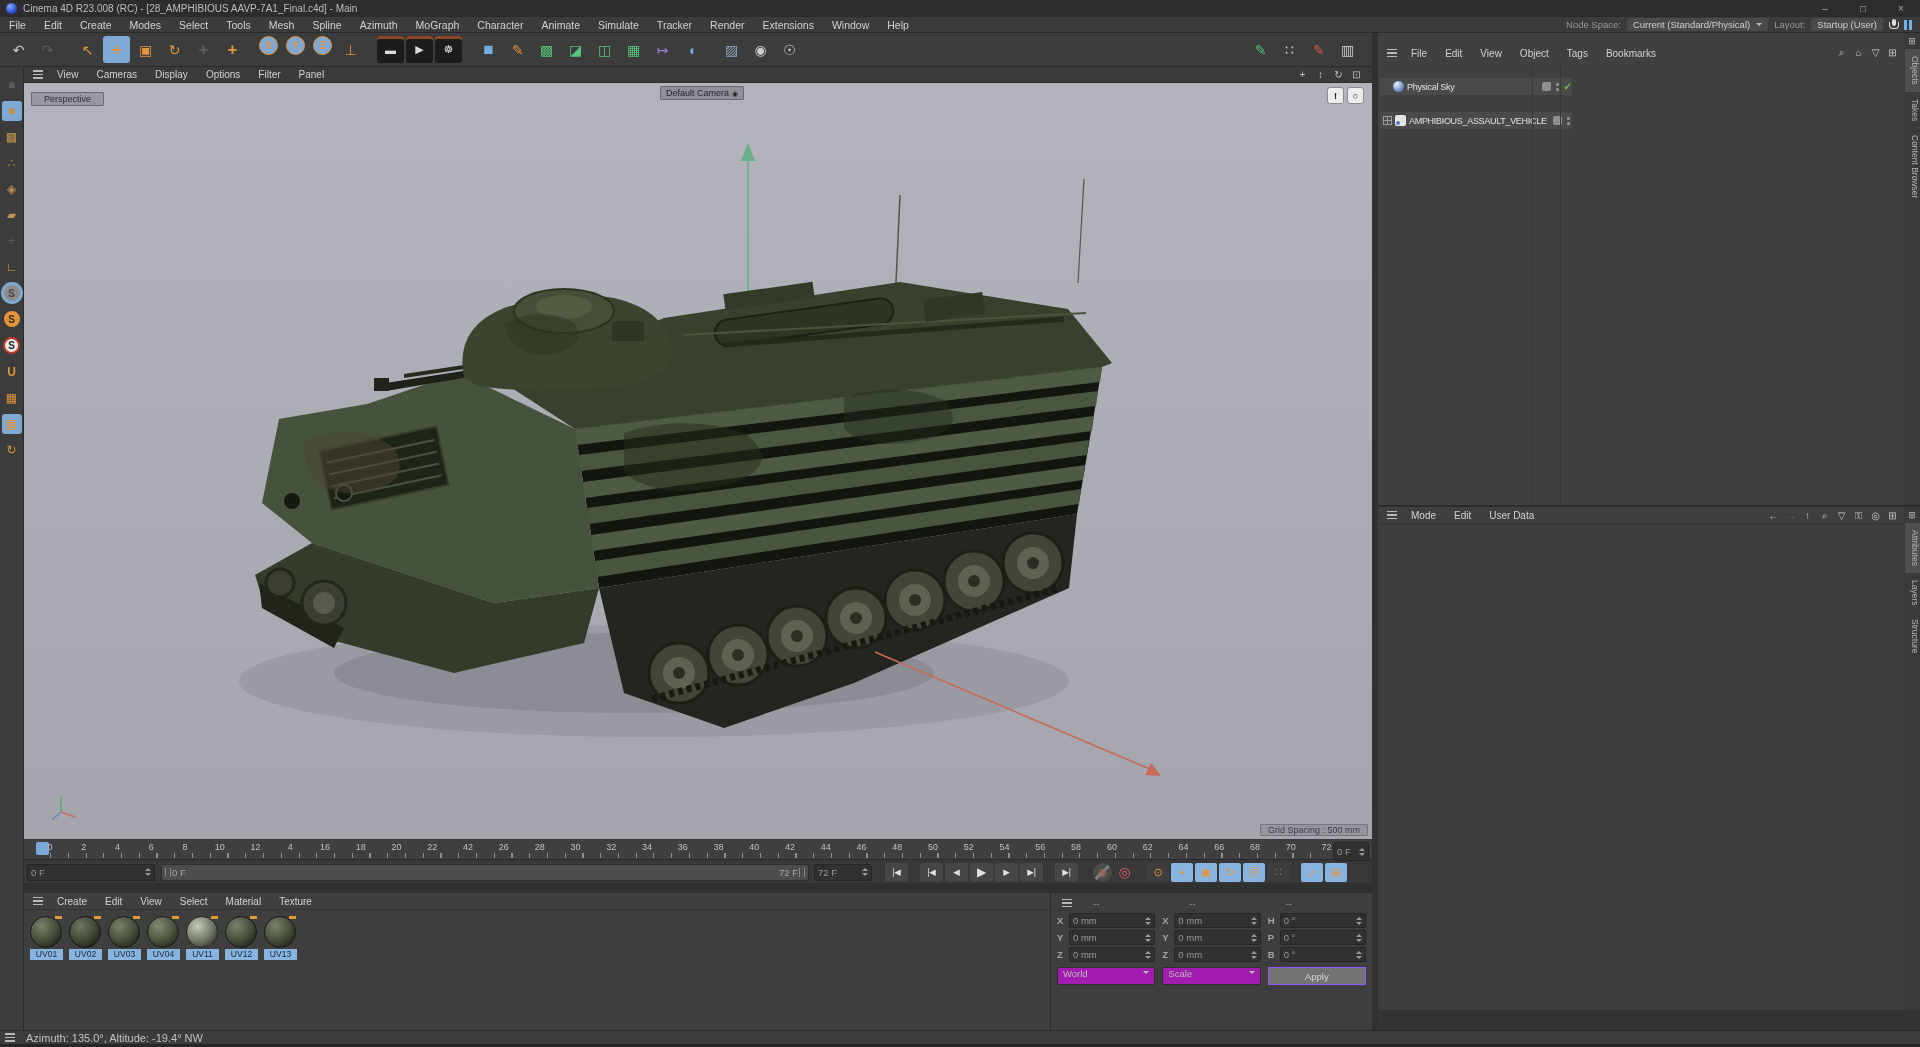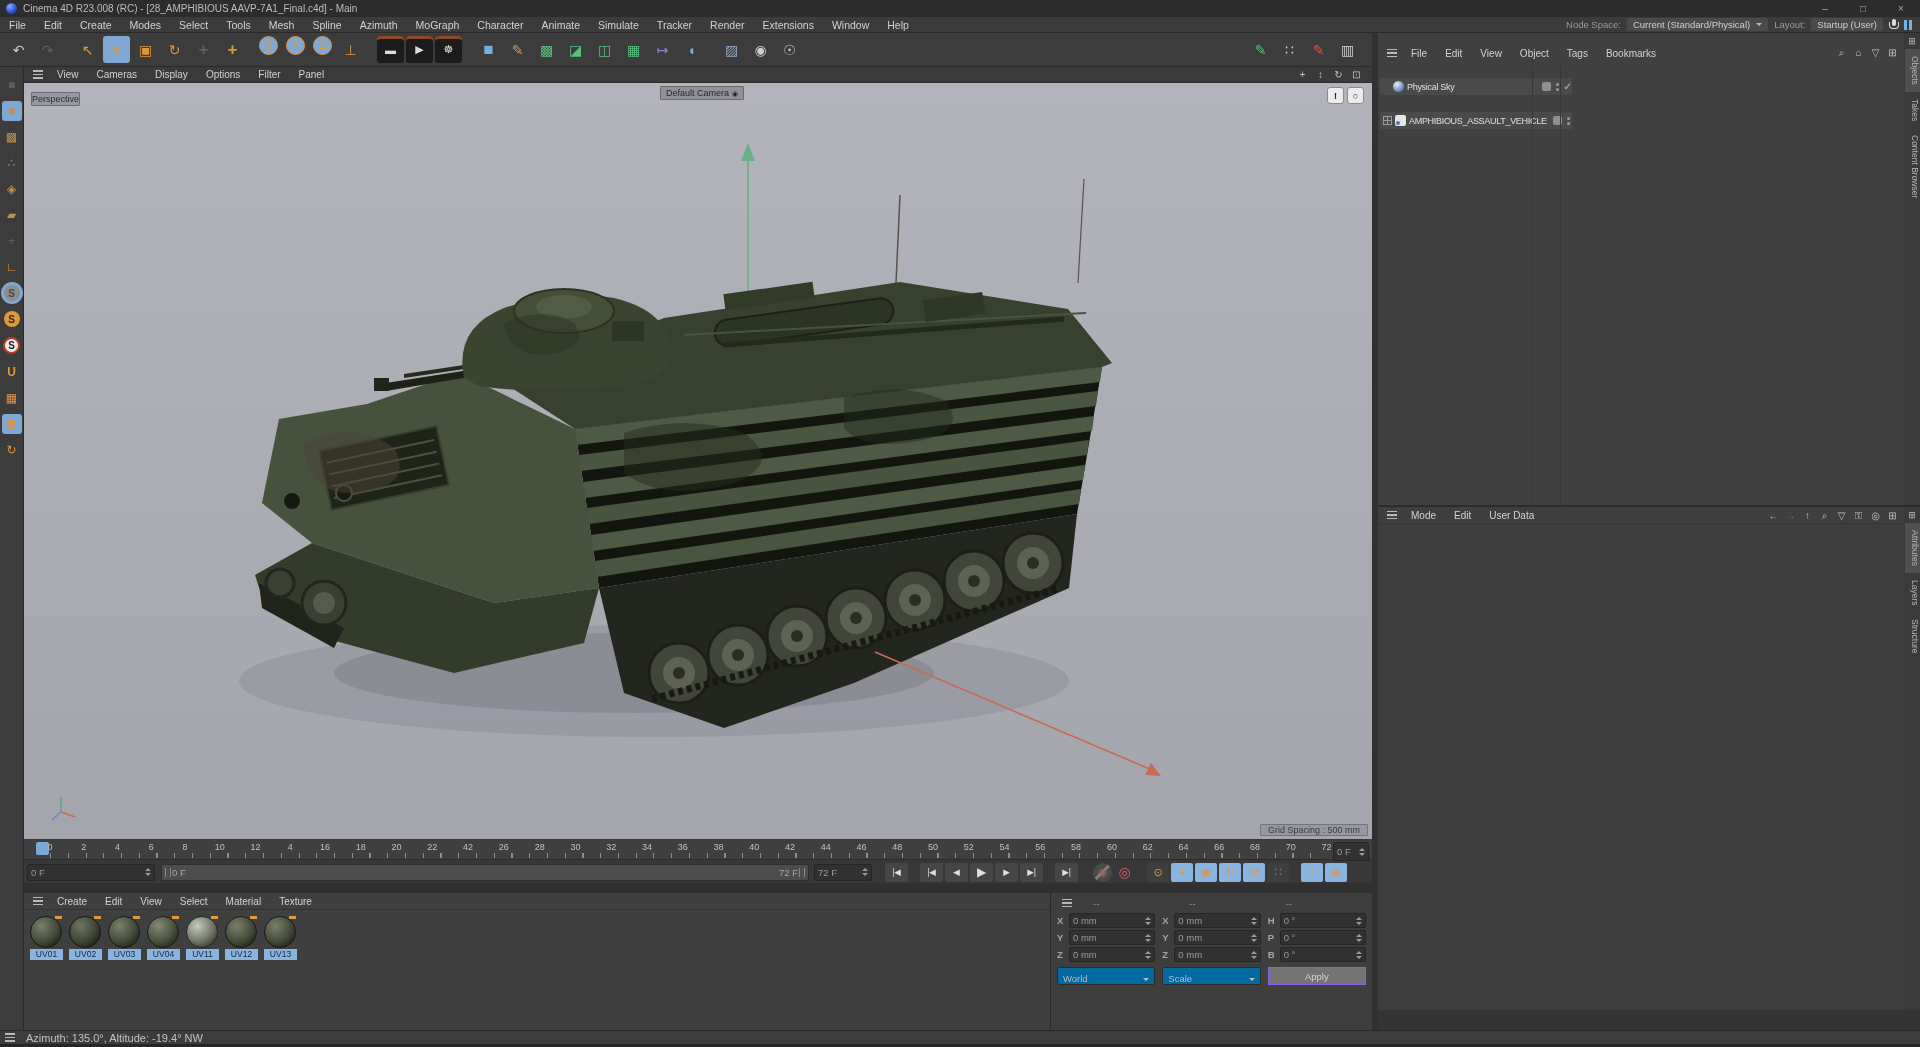--- a/index.html
+++ b/index.html
@@ -55,21 +55,21 @@
   .lbtn.solo.gray.active{box-shadow:0 0 0 3px #7fa8d4}
   .lbtn.solo.amber{background:#e0953e;color:#3a2810}
   .lbtn.solo.ring{background:#ededed;color:#222;border:2px solid #c0392b;width:13px;height:13px}
   
   .viewport{left:24px;top:67px;width:1348px;height:773px;background:#3a3a3a;box-sizing:border-box}
   .vp-menu{height:16px;background:#3a3a3a;display:flex;align-items:center;padding-left:4px;border-bottom:1px solid #2c2c2c;box-sizing:border-box}
   .vp-menu .mi{font-size:10px}
   .vp-nav{margin-left:auto;display:flex;gap:3px;padding-right:8px}
   .vbtn{width:15px;height:13px;display:flex;align-items:center;justify-content:center;font-size:10px;color:#c2c2c2}
   .canvas{position:relative;width:1348px;height:756px;background:linear-gradient(#b3b3bb,#a5a5ad);overflow:hidden}
-  .vp-label{position:absolute;left:7px;top:9px;background:rgba(151,151,159,.95);border:1px solid #6a6a72;color:#2e2e38;font-size:9px;padding:1px 0;border-radius:1px}
+  .vp-label{position:absolute;left:7px;top:9px;background:rgba(151,151,159,.95);border:1px solid #6a6a72;color:#2e2e38;font-size:9px;padding:1px 12px;border-radius:1px}
   .cam-pill{position:absolute;left:636px;top:3px;background:rgba(142,142,150,.95);border:1px solid #69696f;color:#26262e;font-size:9px;padding:1px 5px;display:flex;align-items:flex-end;gap:3px;border-radius:1px}
   .camglyph{font-size:7px;color:#222}
   .vp-hud{position:absolute;right:8px;top:4px;display:flex;gap:3px}
   .hudbtn{width:15px;height:15px;background:#ececec;border-radius:3px;display:flex;align-items:center;justify-content:center;font-size:9px;color:#1e1e1e;font-weight:bold;border:1px solid #8a8a90}
   .grid-chip{position:absolute;right:4px;bottom:3px;background:rgba(150,150,158,.9);border:1px solid #74747c;color:#3a3a44;font-size:9px;padding:0 7px;border-radius:1px}
   
   .timeline{left:24px;top:840px;width:1348px;height:53px;background:#383838;box-sizing:border-box}
   .ruler{position:relative;height:19px;background:#3f3f3f;border-bottom:1px solid #2c2c2c}
   .playhead{position:absolute;left:12px;top:2px;width:13px;height:13px;background:#7ca8d8;border-radius:2px}
   .ticklabels{position:absolute;left:22px;right:40px;top:2px;display:flex;justify-content:space-between;font-size:9px;color:#c2c2c2}
@@ -115,21 +115,21 @@
   .mat:nth-child(4) .sphere{filter:brightness(1.08)}
   .mname{height:11px;background:#8ab4e0;color:#13253a;font-size:8.5px;text-align:center;line-height:11px;margin:0 1px}
   .coordpanel{left:1051px;top:893px;width:321px;height:137px;background:#3e3e3e;box-sizing:border-box;padding:3px 6px}
   .chead{display:flex;align-items:center;height:14px}
   .chead .h{flex:1;color:#8f8f8f;font-size:9.5px;padding-left:16px}
   .cgrid{display:grid;grid-template-columns:1fr 1fr 1fr;gap:2px 7px;margin-top:3px}
   .crow{display:flex;align-items:center;gap:3px}
   .clab{width:9px;font-size:9.5px;color:#a5a5a5;font-weight:bold}
   .cbox{flex:1;height:15px}
   .cfoot{display:grid;grid-template-columns:1fr 1fr 1fr;gap:7px;margin-top:5px}
-  .csel{height:16px;background:#0369a1;border:1px solid #2d2d2d;border-radius:2px;display:flex;align-items:flex-end;justify-content:space-between;padding:0 5px;font-size:9.5px;color:#bdbdbd}
+  .csel{height:16px;background:#a21caf;border:1px solid #2d2d2d;border-radius:2px;display:flex;align-items:flex-start;justify-content:space-between;padding:0 5px;font-size:9.5px;color:#bdbdbd}
   .cbtnapply{height:16px;background:#737373;border:1px solid #8b5cf6;border-radius:0;display:flex;align-items:center;justify-content:center;font-size:9.5px;color:#d5d5d5}
   
   .rcol{left:1372px;top:33px;width:548px;height:997px;background:#3f3f3f;border-left:6px solid #313131;box-sizing:border-box}
   .om{position:relative;height:472px;background:#404040;padding-top:12px;box-sizing:border-box}
   .om-menu{height:16px;display:flex;align-items:center;padding-left:4px}
   .om-menu .mi{font-size:10px}
   .panel-actions{position:absolute;right:20px;top:12px;display:flex;gap:2px}
   .abtn{width:15px;height:15px;display:flex;align-items:center;justify-content:center;font-size:10px;color:#c5c5c5}
   .abtn.dim{color:#6a6a6a}
   .omrows{margin-top:5px}

